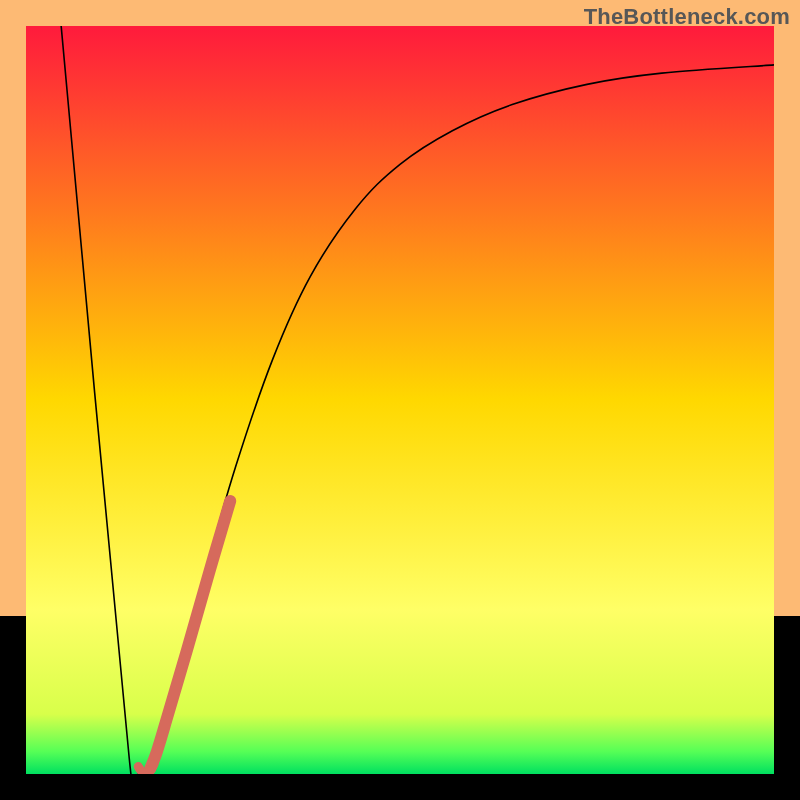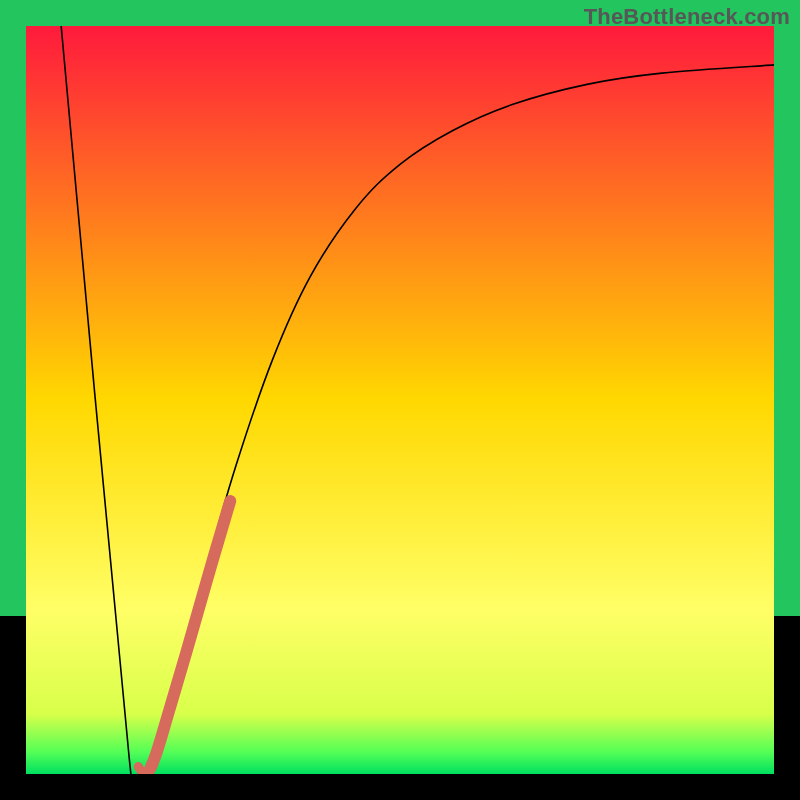--- a/index.html
+++ b/index.html
@@ -8,21 +8,21 @@
     width: 800px;
     height: 800px;
     overflow: hidden;
     background: #000;
     font-family: Arial, Helvetica, sans-serif;
   }
   .frame {
     position: relative;
     width: 800px;
     height: 616px;
-    background: #22c55e;
+    background: #fdba74;
   }
   .plot {
     position: absolute;
     left: 26px;
     top: 26px;
     width: 748px;
     height: 748px;
   }
   .watermark {
     position: absolute;

